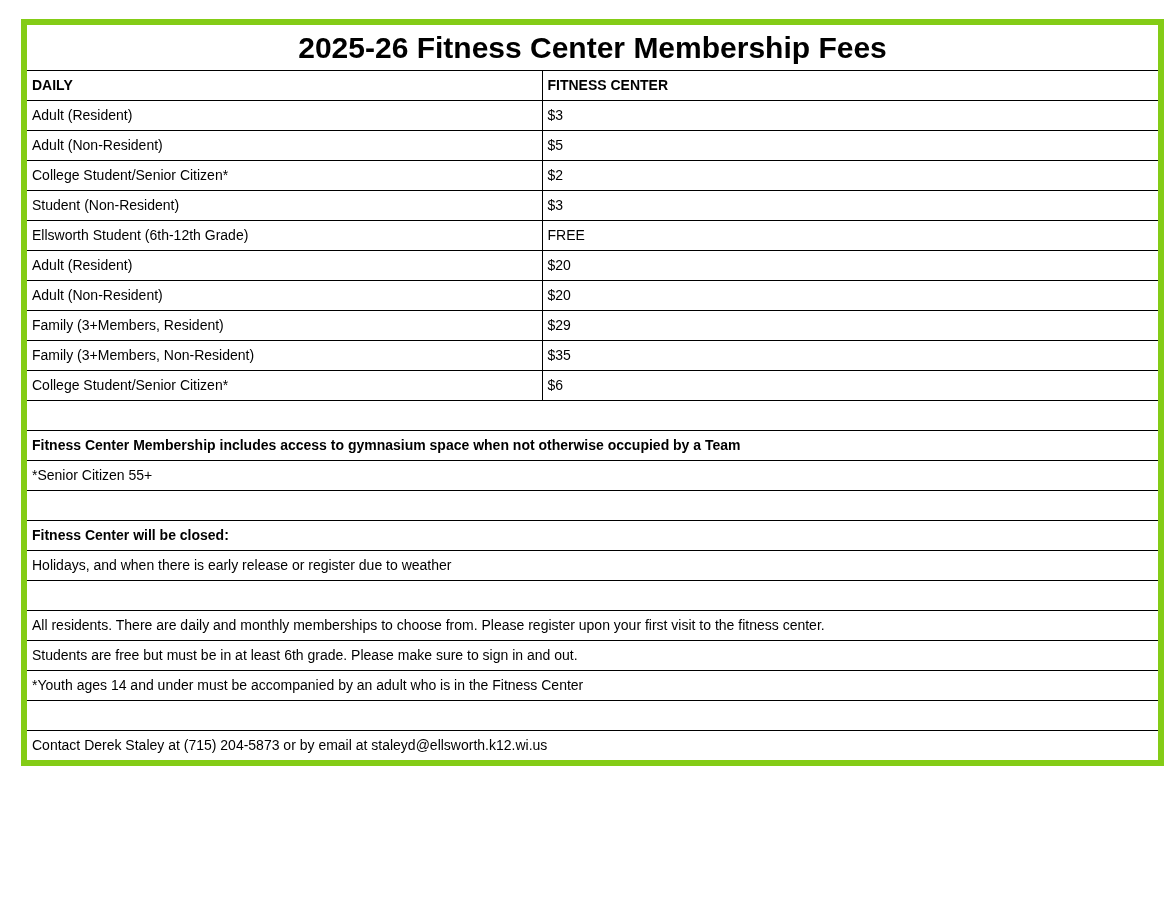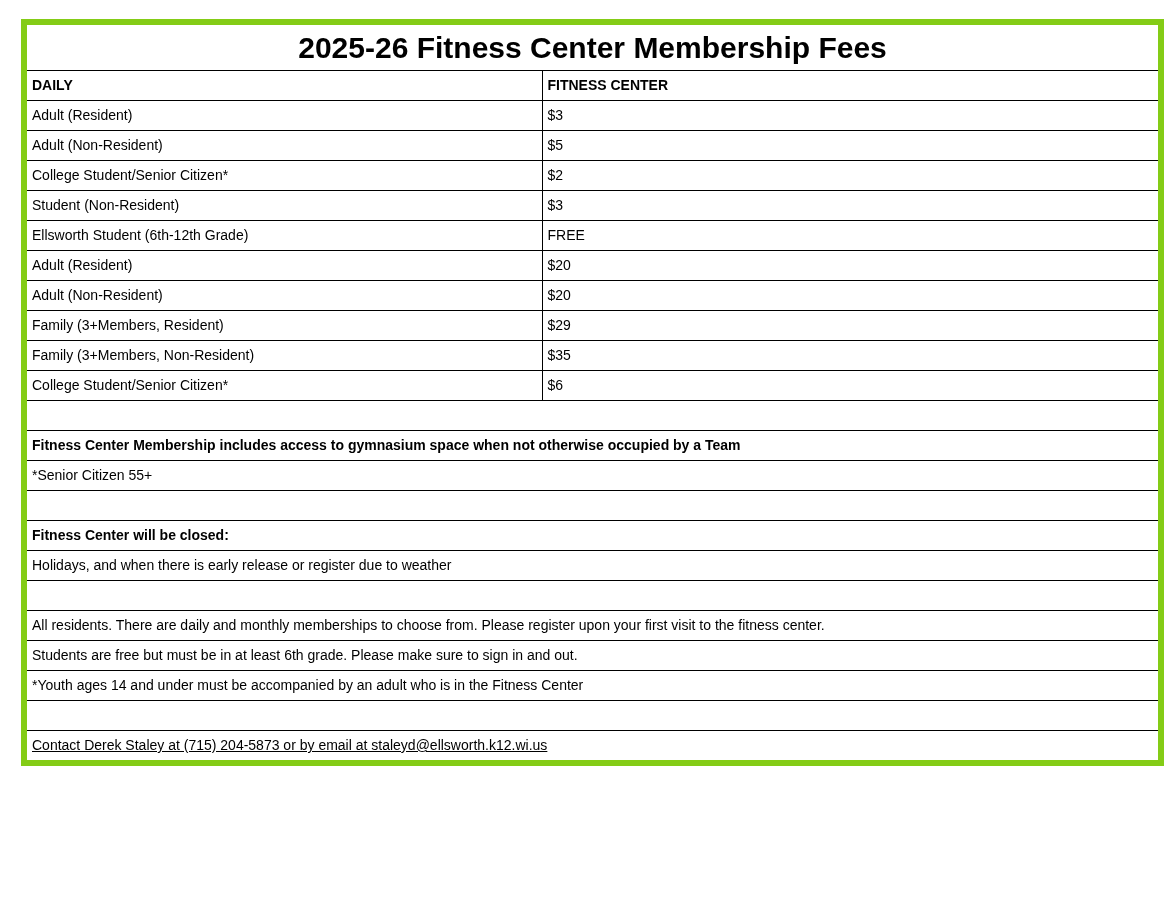--- a/index.html
+++ b/index.html
@@ -33,21 +33,21 @@
       font-size: 14px;
       line-height: 29px;
       height: 29px;
       white-space: nowrap;
       overflow: hidden;
       vertical-align: middle;
     }
     table.fees tr:first-child td { border-top: none; }
     table.fees td:first-child { border-left: none; }
     table.fees td:last-child { border-right: none; }
-    table.fees tr:last-child td { border-bottom: none; text-decoration: underline; }
+    table.fees tr:last-child td { border-bottom: none; }
     .title-cell {
       text-align: center;
       font-weight: bold;
       font-size: 30px !important;
       height: 45px !important;
       line-height: 45px !important;
     }
     .bold { font-weight: bold; }
     .right { text-align: left; }
     col.c1 { width: 515px; }

